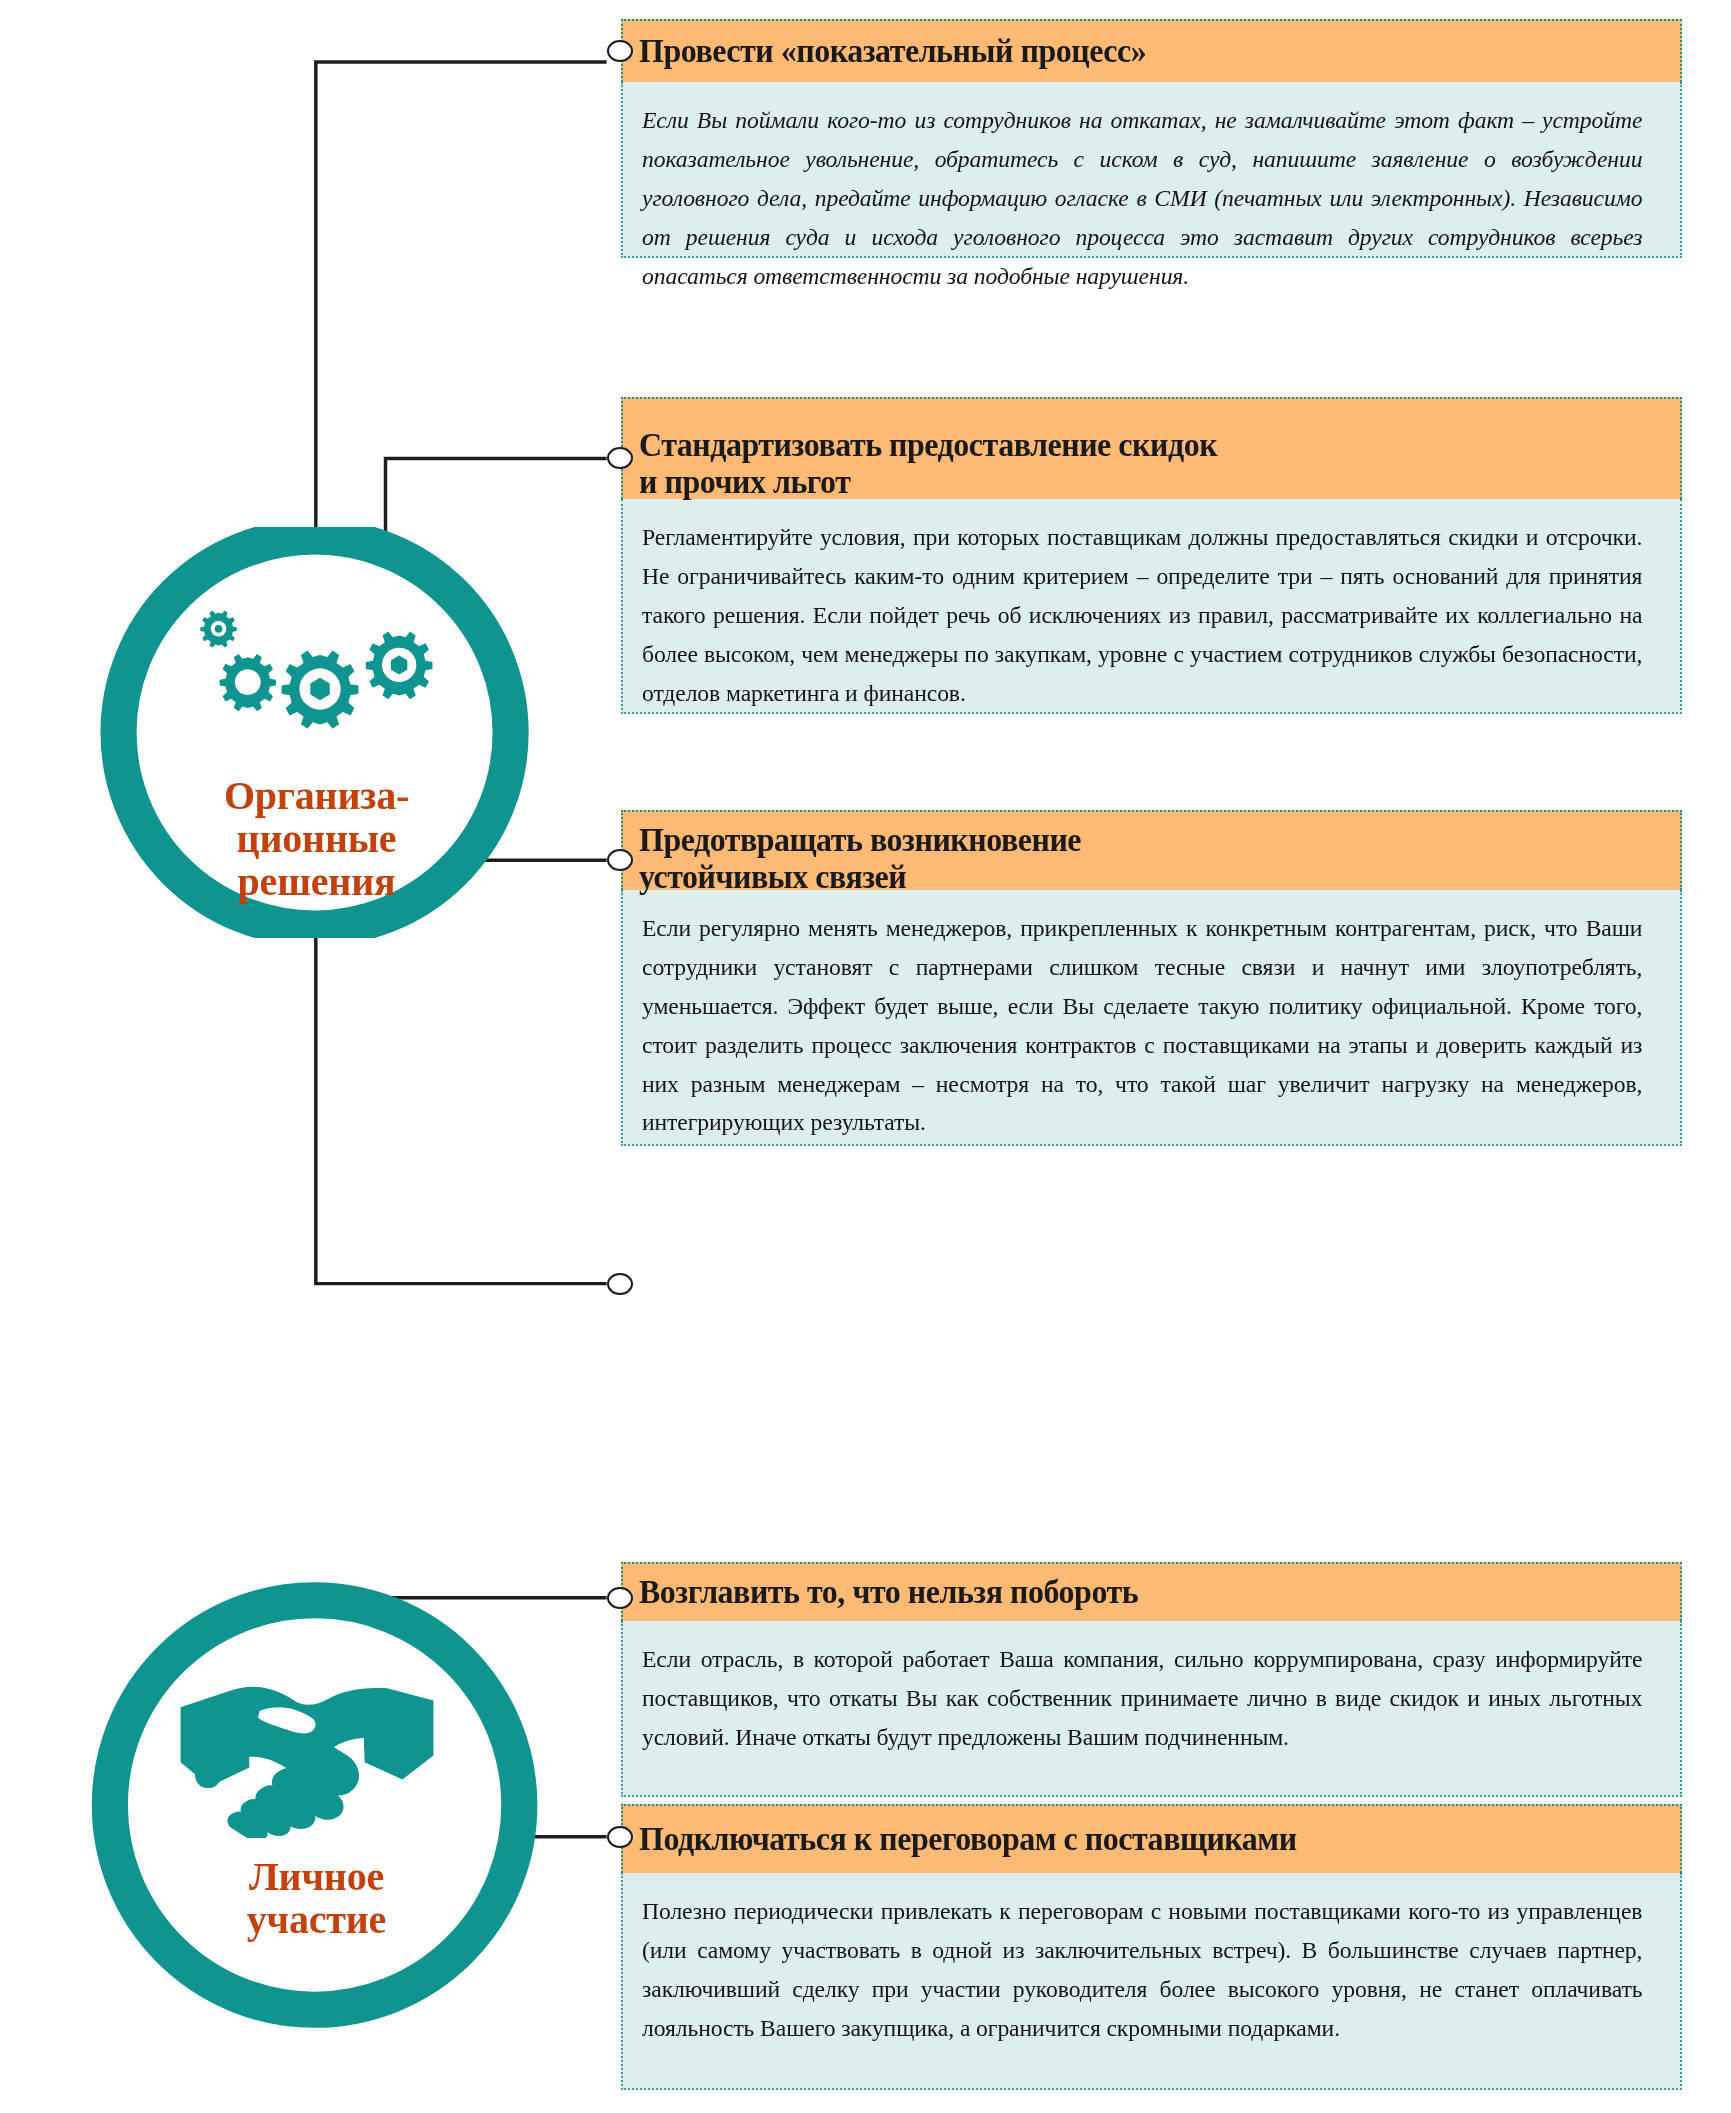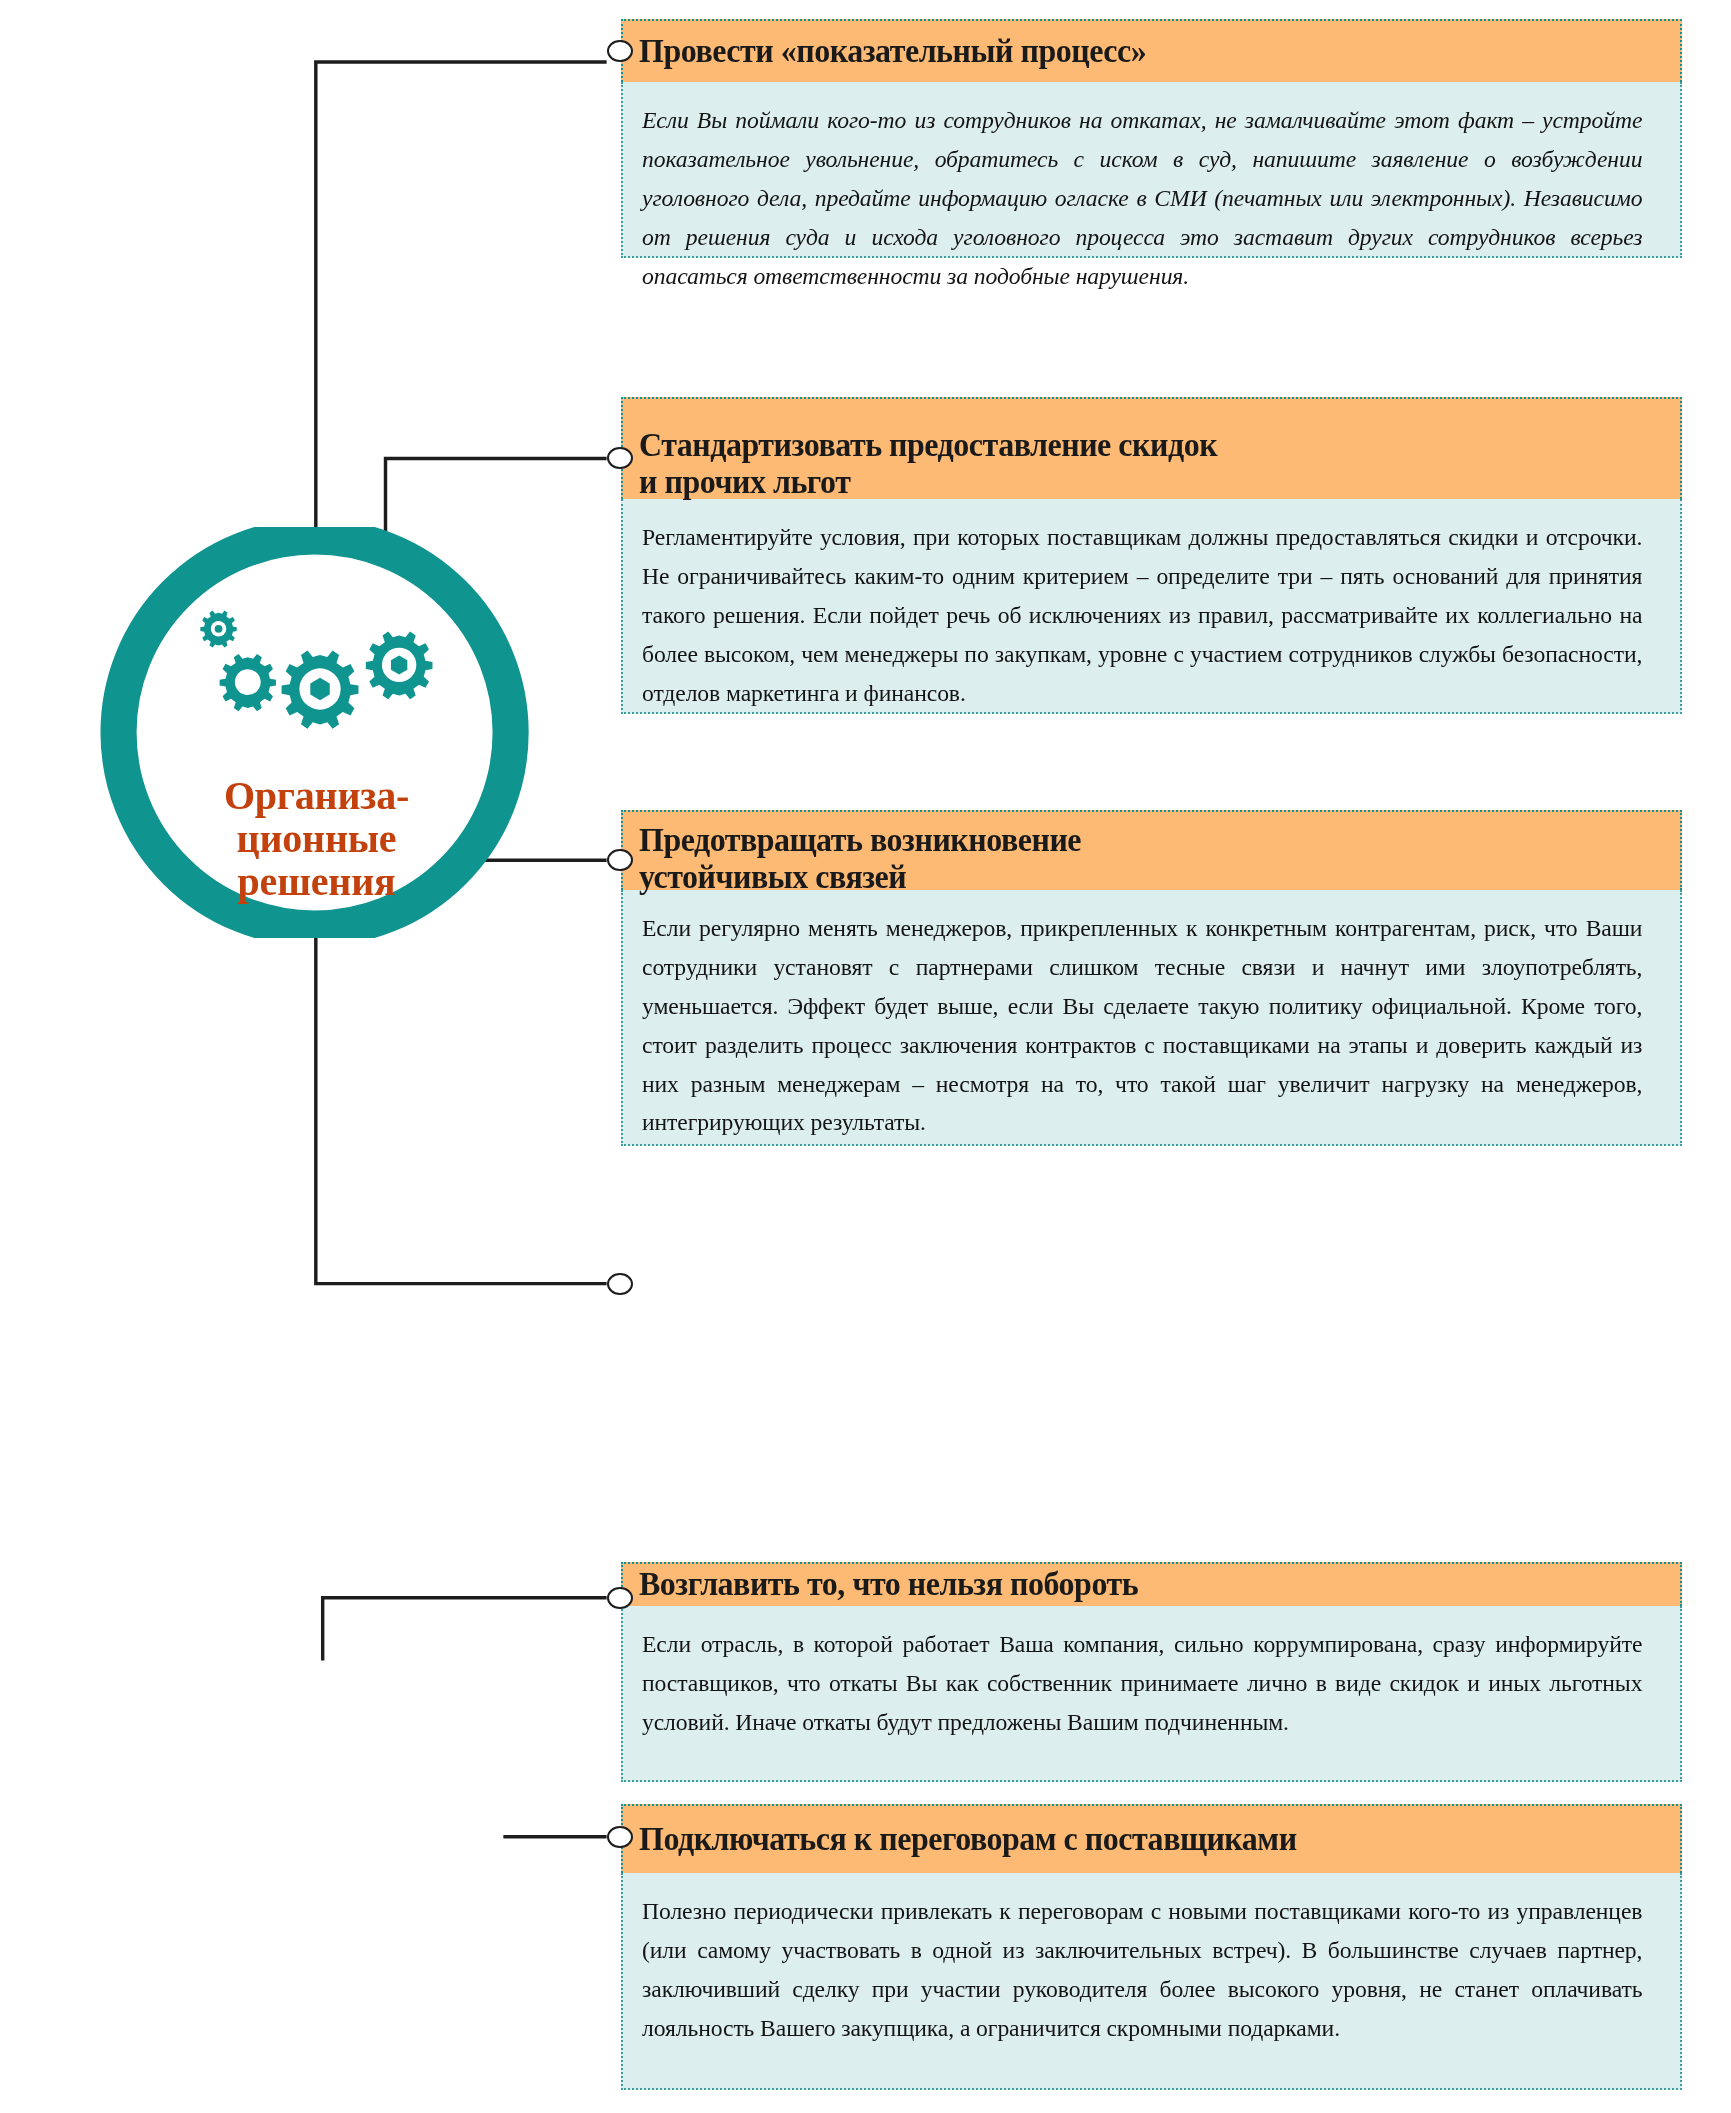--- a/index.html
+++ b/index.html
@@ -146,20 +146,59 @@
           </g>
         </g>
       </svg>
     </div>
 
     <div class="circle-label" style="position:absolute;left:95px;top:247px;width:361px;font-size:40px;white-space:pre-line;">Организа-
 ционные
 решения</div>
   </div>
 
+  <div class="circle-node" style="left:41px;top:1564px;width:548px;height:482px;border:0;background:transparent;">
+    <svg width="548" height="482" viewBox="0 0 637 560" style="position:absolute;left:0;top:0;">
+      <circle cx="318" cy="280" r="238" fill="#ffffff" stroke="#0f948f" stroke-width="42"></circle>
+    </svg>
+
+    <div class="circle-icon" style="position:absolute;left:124px;top:102px;width:284px;height:172px;">
+      <svg viewBox="0 0 330 200" width="284" height="172">
+        <g fill="#0f948f">
+
+          <path d="M18,48 L72,30 L96,52 L98,118 L52,140 L18,112 Z"></path>
+
+          <path d="M312,40 L258,26 L230,50 L232,112 L276,132 L312,104 Z"></path>
+
+          <path d="M72,30 C104,18 128,26 150,40 C162,48 176,46 190,38 C208,28 232,24 258,26
+                   L246,84 C226,82 208,86 194,96 L150,78 C128,68 100,62 72,66 Z"></path>
+
+          <path d="M96,60 C120,54 146,62 166,76 L212,104 C226,114 230,130 220,142
+                   C212,152 196,154 184,146 L140,118 C124,108 108,104 96,106 Z"></path>
+
+          <path d="M150,120 C162,126 186,140 200,150 C210,157 210,170 200,176 C192,181 182,179 174,174
+                   L132,148 C122,142 122,130 130,124 C136,119 144,117 150,120 Z"></path>
+          <path d="M128,140 C140,147 158,158 168,165 C177,171 177,182 168,187 C161,191 152,190 145,186
+                   L112,166 C103,160 103,149 110,144 C116,139 122,137 128,140 Z"></path>
+          <path d="M108,156 C118,162 132,171 140,177 C148,182 148,192 140,196 C134,199 126,198 120,194
+                   L94,178 C86,173 86,163 92,159 C97,155 103,153 108,156 Z"></path>
+          <path d="M90,170 C98,175 108,182 114,186 C121,191 121,199 114,202 C109,205 102,204 97,201
+                   L78,189 C71,185 71,177 76,173 C80,170 86,168 90,170 Z"></path>
+
+          <path d="M110,52 C130,44 152,48 170,60 C178,65 176,76 166,78 C156,80 142,74 130,70
+                   C120,67 112,64 108,60 Z" fill="#ffffff"></path>
+
+          <path d="M36,120 C46,114 58,118 62,126 C66,134 60,142 50,142 C40,142 32,134 36,120 Z"></path>
+        </g>
+      </svg>
+    </div>
+
+    <div class="circle-label" style="position:absolute;left:95px;top:291px;width:361px;font-size:40px;white-space:pre-line;">Личное
+участие</div>
+  </div>
 
   <div class="card" style="top:19px;">
     <div class="card-head" style="height:63px;">
       <div class="card-head-text">Провести «показательный процесс»</div>
     </div>
     <div class="card-body" style="height:176px;font-style:italic;">
       <div class="card-body-text">Если Вы поймали кого-то из сотрудников на откатах, не замалчивайте этот факт – устройте показательное увольнение, обратитесь с иском в суд, напишите заявление о возбуждении уголовного дела, предайте информацию огласке в СМИ (печатных или электронных). Независимо от решения суда и исхода уголовного процесса это заставит других сотрудников всерьез опасаться ответственности за подобные нарушения.</div>
     </div>
   </div>
   <div class="node-dot" style="left:607px;top:40px;"></div>
@@ -182,21 +221,21 @@
     </div>
     <div class="card-body" style="height:256px;">
       <div class="card-body-text">Если регулярно менять менеджеров, прикрепленных к конкретным контрагентам, риск, что Ваши сотрудники установят с партнерами слишком тесные связи и начнут ими злоупотреблять, уменьшается. Эффект будет выше, если Вы сделаете такую политику официальной. Кроме того, стоит разделить процесс заключения контрактов с поставщиками на этапы и доверить каждый из них разным менеджерам – несмотря на то, что такой шаг увеличит нагрузку на менеджеров, интегрирующих результаты.</div>
     </div>
   </div>
   <div class="node-dot" style="left:607px;top:849px;"></div>
 
   <div class="node-dot" style="left:607px;top:1273px;"></div>
 
   <div class="card" style="top:1562px;">
-    <div class="card-head" style="height:44px;">
+    <div class="card-head" style="height:59px;">
       <div class="card-head-text">Возглавить то, что нельзя побороть</div>
     </div>
     <div class="card-body" style="height:176px;">
       <div class="card-body-text">Если отрасль, в которой работает Ваша компания, сильно коррумпирована, сразу информируйте поставщиков, что откаты Вы как собственник принимаете лично в виде скидок и иных льготных условий. Иначе откаты будут предложены Вашим подчиненным.</div>
     </div>
   </div>
   <div class="node-dot" style="left:607px;top:1587px;"></div>
 
   <div class="card" style="top:1804px;">
     <div class="card-head" style="height:69px;">

